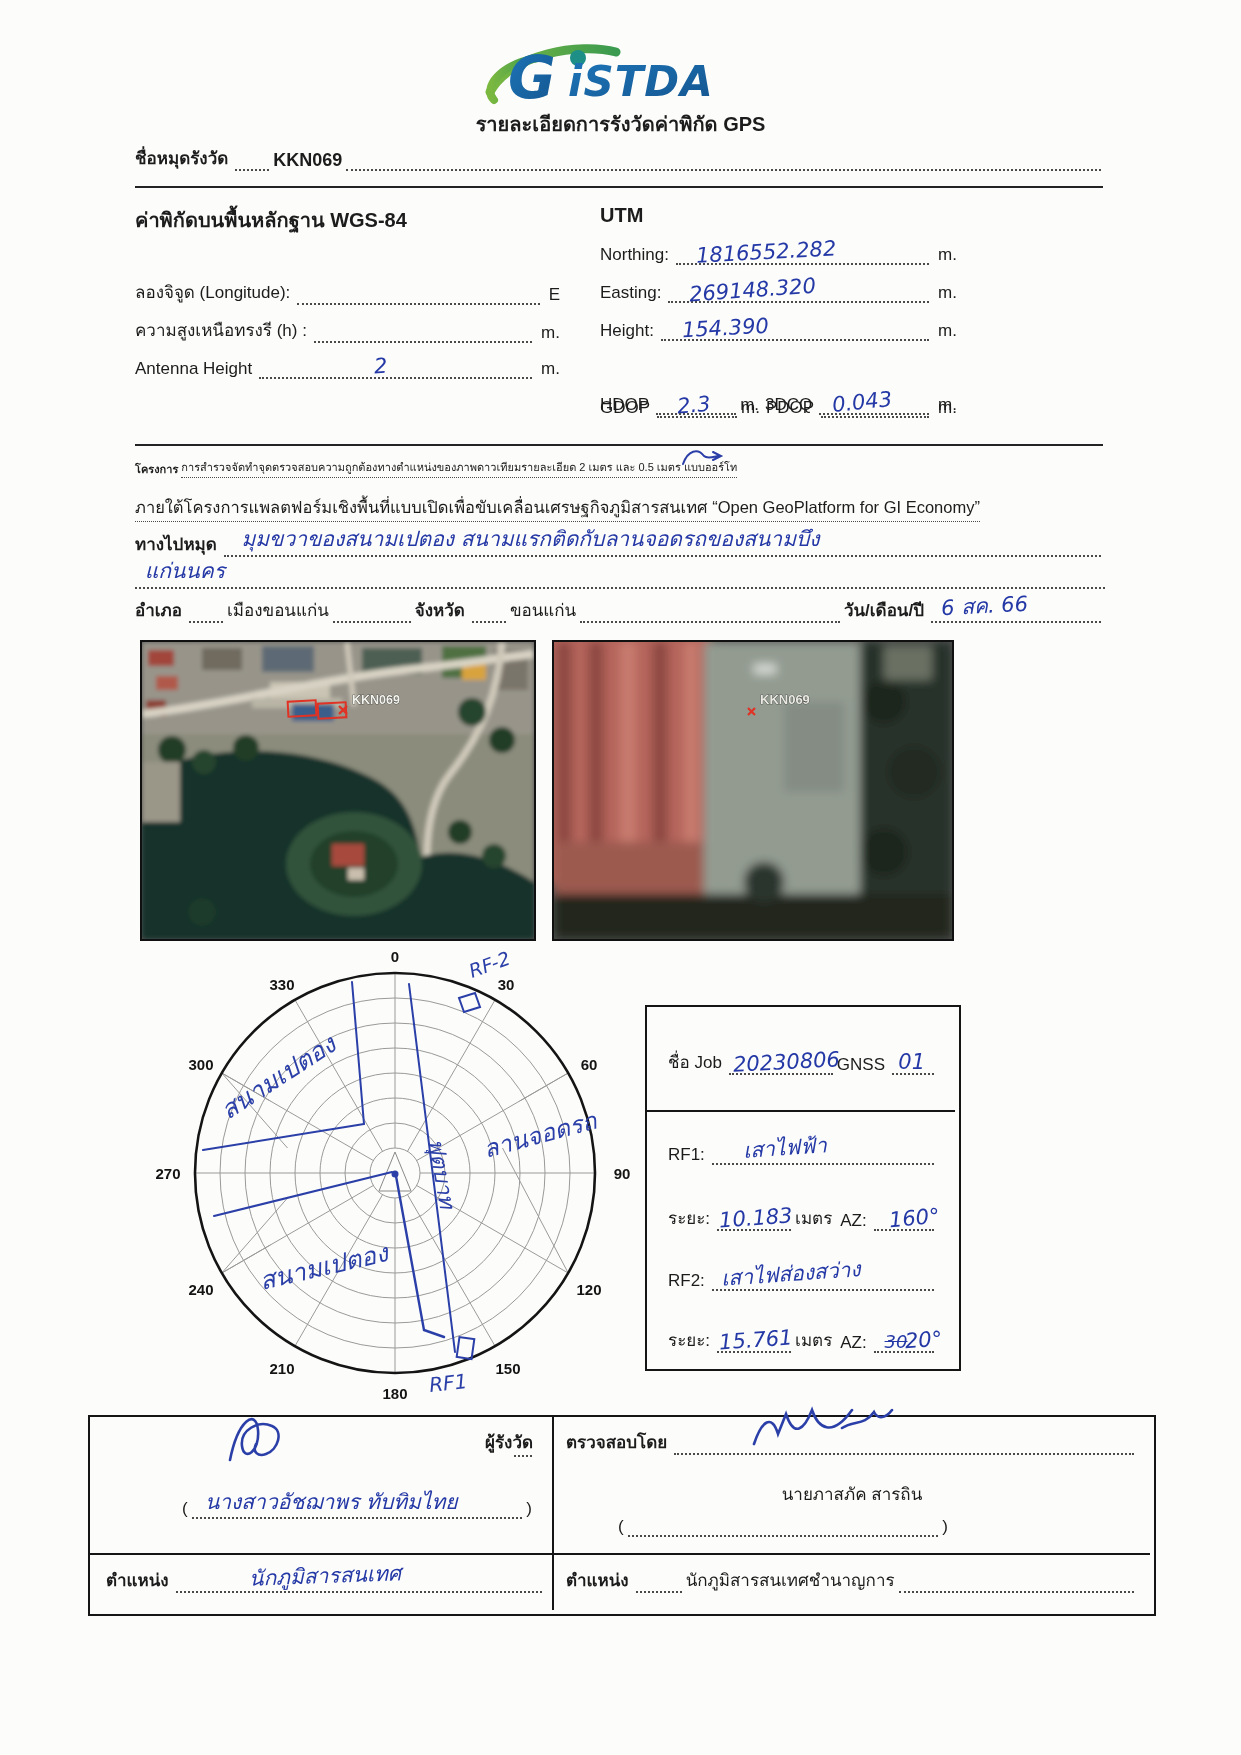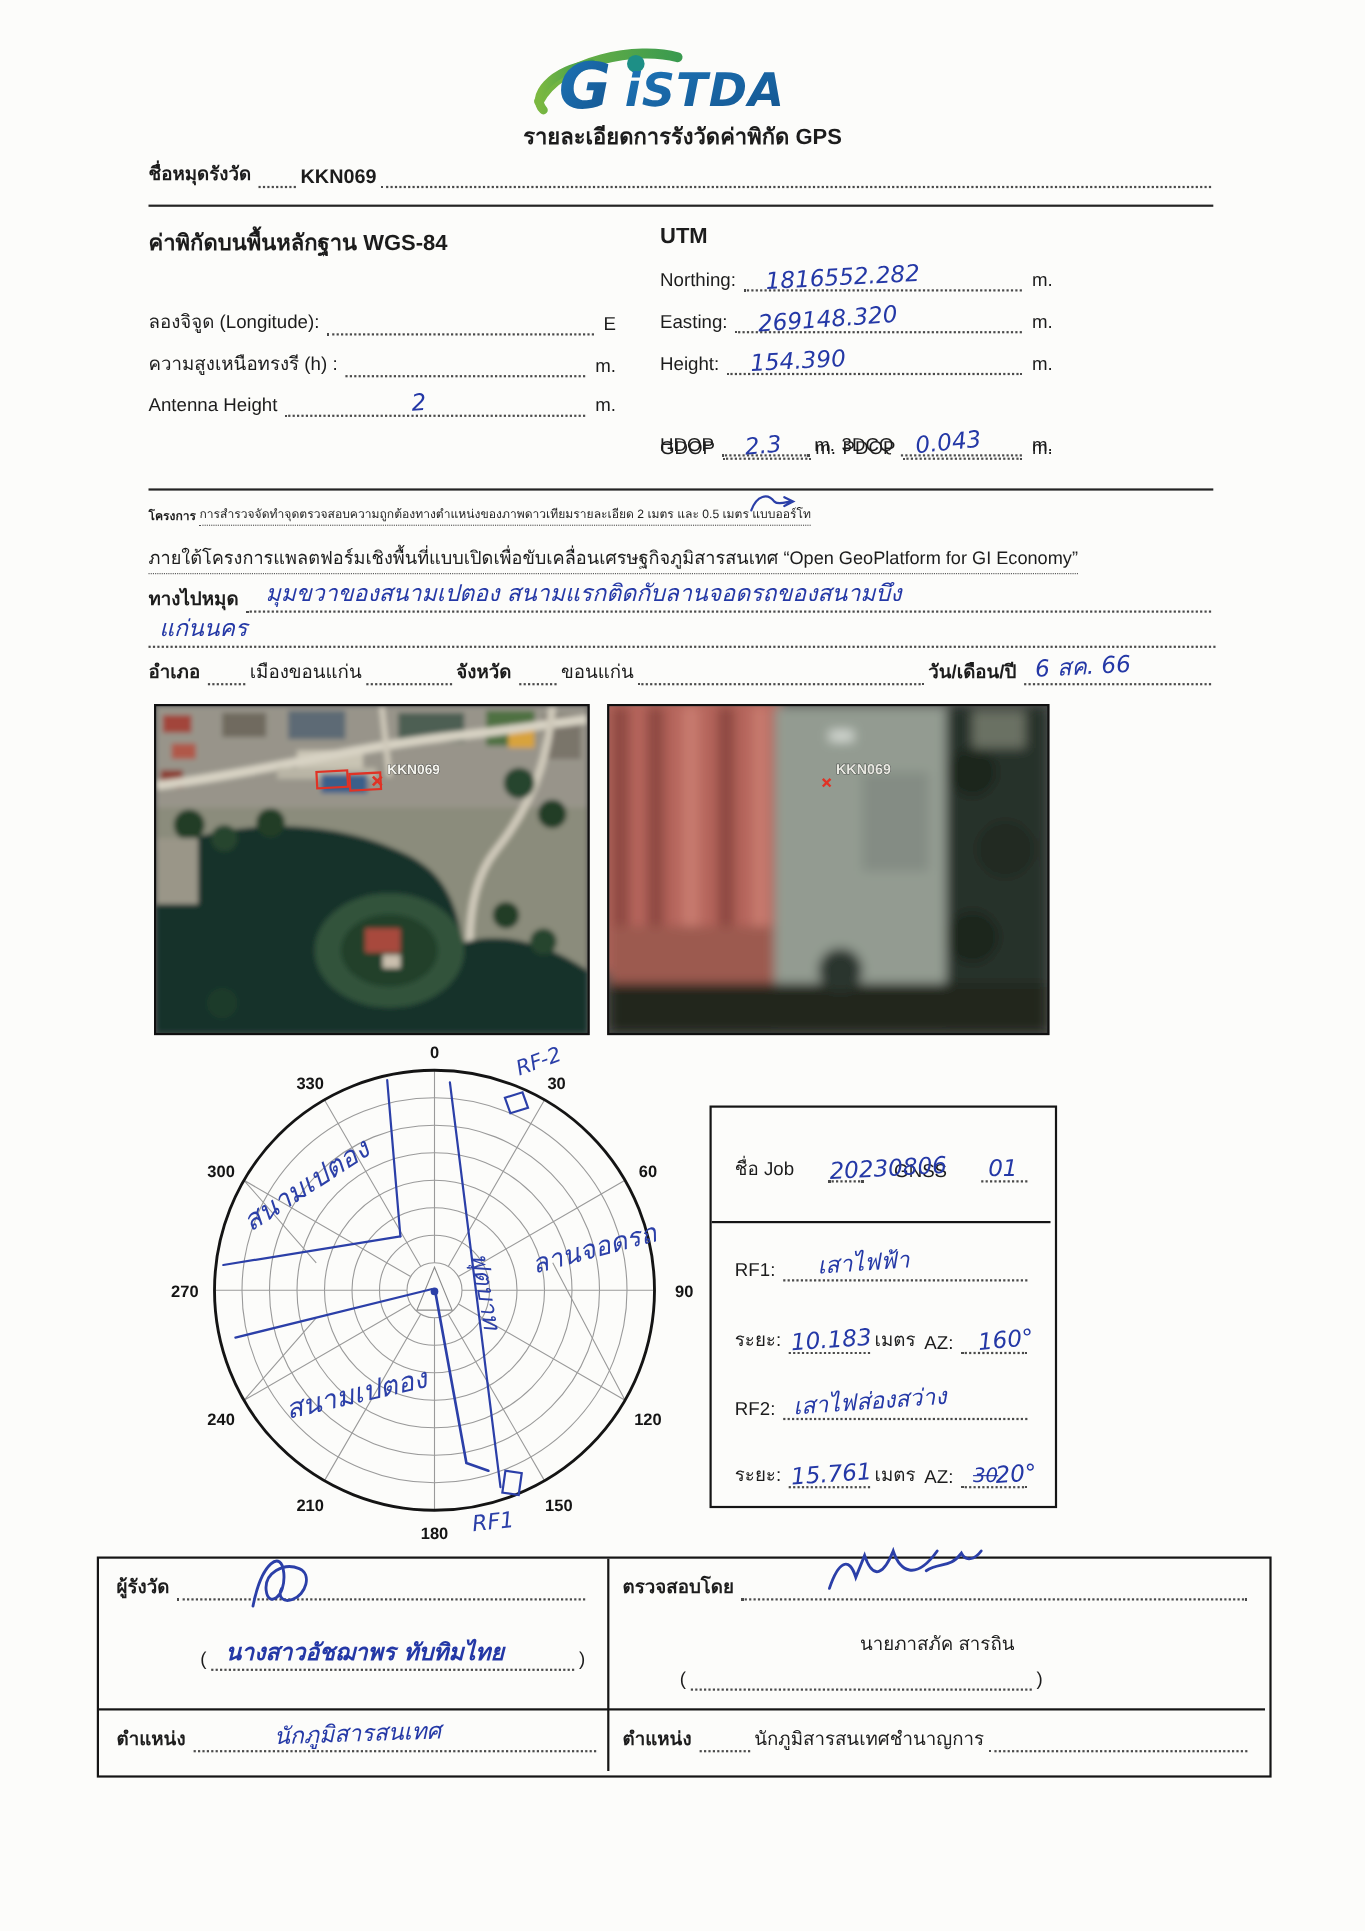--- a/index.html
+++ b/index.html
@@ -295,21 +295,21 @@
       <text class="bluelab" x="430" y="1392" font-size="20" transform="rotate(-6 430 1392)">RF1</text>
       <text class="bluelab" x="228" y="1120" font-size="25" transform="rotate(-33 228 1120)">สนามเปตอง</text>
       <text class="bluelab" x="262" y="1290" font-size="25" transform="rotate(-13 262 1290)">สนามเปตอง</text>
       <text class="bluelab" x="486" y="1158" font-size="24" transform="rotate(-15 486 1158)">ลานจอดรถ</text>
       <text class="bluelab" x="428" y="1140" font-size="22" transform="rotate(80 428 1140)">ฟุตบาท</text>
     </g>
   </svg>
 
   <div class="box" style="left:645px;top:1005px;width:312px;height:362px;"></div>
   <div class="hline" style="left:647px;top:1110px;width:308px;"></div>
-  <div class="row" style="left:668px;top:1048px;width:270px;gap:24px;">
+  <div class="row" style="left:668px;top:1048px;width:270px;">
     <span class="lbl">ชื่อ Job</span>
     <span class="fill">
       <span class="hw" style="left:4%;transform:rotate(-3deg);">20230806</span>
     </span>
     <span class="lbl">GNSS</span>
     <span class="fillfix" style="width:42px;">
       <span class="hw" style="left:15%;">01</span>
     </span>
   </div>
   <div class="row" style="left:668px;top:1140px;width:270px;">
@@ -345,31 +345,31 @@
     <span class="fill">
       <span class="hw strike" style="left:18%;font-size:18px;">30</span>
       <span class="hw" style="left:52%;transform:rotate(-4deg);">20°</span>
     </span>
   </div>
 
   <div class="box" style="left:88px;top:1415px;width:1064px;height:197px;"></div>
   <div class="vline" style="left:552px;top:1417px;height:193px;"></div>
   <div class="hline" style="left:90px;top:1553px;width:1060px;"></div>
 
-  <div class="row" style="left:106px;top:1428px;width:430px;">
+  <div class="row" style="left:106px;top:1428px;width:430px;flex-direction:column;">
     <span class="lbl bold">ผู้รังวัด</span>
     <span class="fill"></span>
   </div>
   <svg class="abs" style="left:218px;top:1402px;" width="100" height="66" viewBox="0 0 100 66">
     <path d="M12,58 C20,18 38,6 40,28 C42,50 26,60 24,44 C22,28 40,18 54,24 C66,29 60,48 48,52 C40,55 34,50 38,42" fill="none" stroke="#2b3fa8" stroke-width="2.6" stroke-linecap="round"></path>
   </svg>
   <div class="row" style="left:182px;top:1494px;width:350px;">
     <span>(</span>
     <span class="fill">
-      <span class="hw" style="left:4%;font-weight:bold;">นางสาวอัชฌาพร ทับทิมไทย</span>
+      <span class="hw" style="left:4%;">นางสาวอัชฌาพร ทับทิมไทย</span>
     </span>
     <span>)</span>
   </div>
   <div class="row" style="left:106px;top:1566px;width:440px;">
     <span class="lbl bold">ตำแหน่ง</span>
     <span class="fill">
       <span class="hw" style="left:20%;transform:rotate(-2deg);">นักภูมิสารสนเทศ</span>
     </span>
   </div>
 

